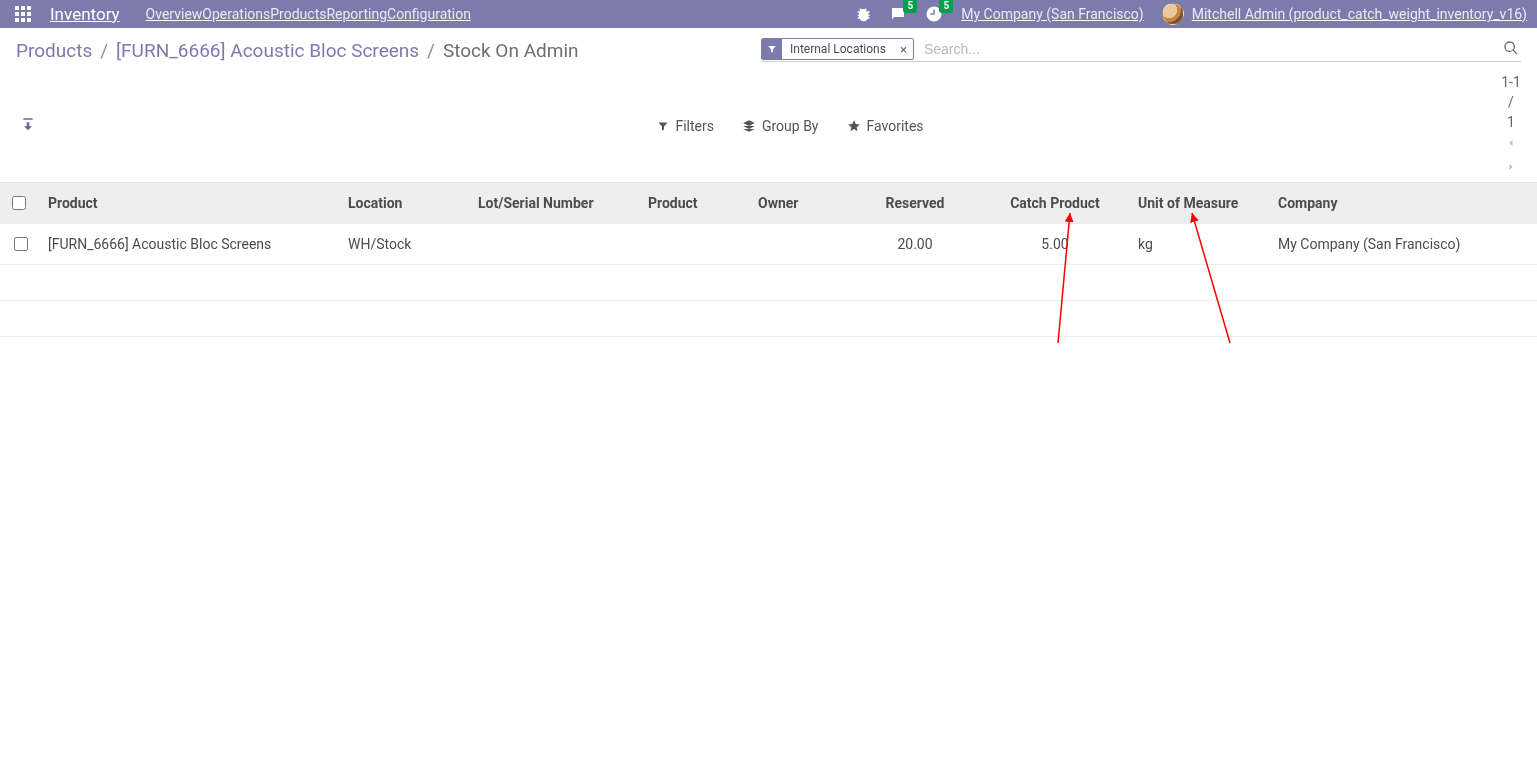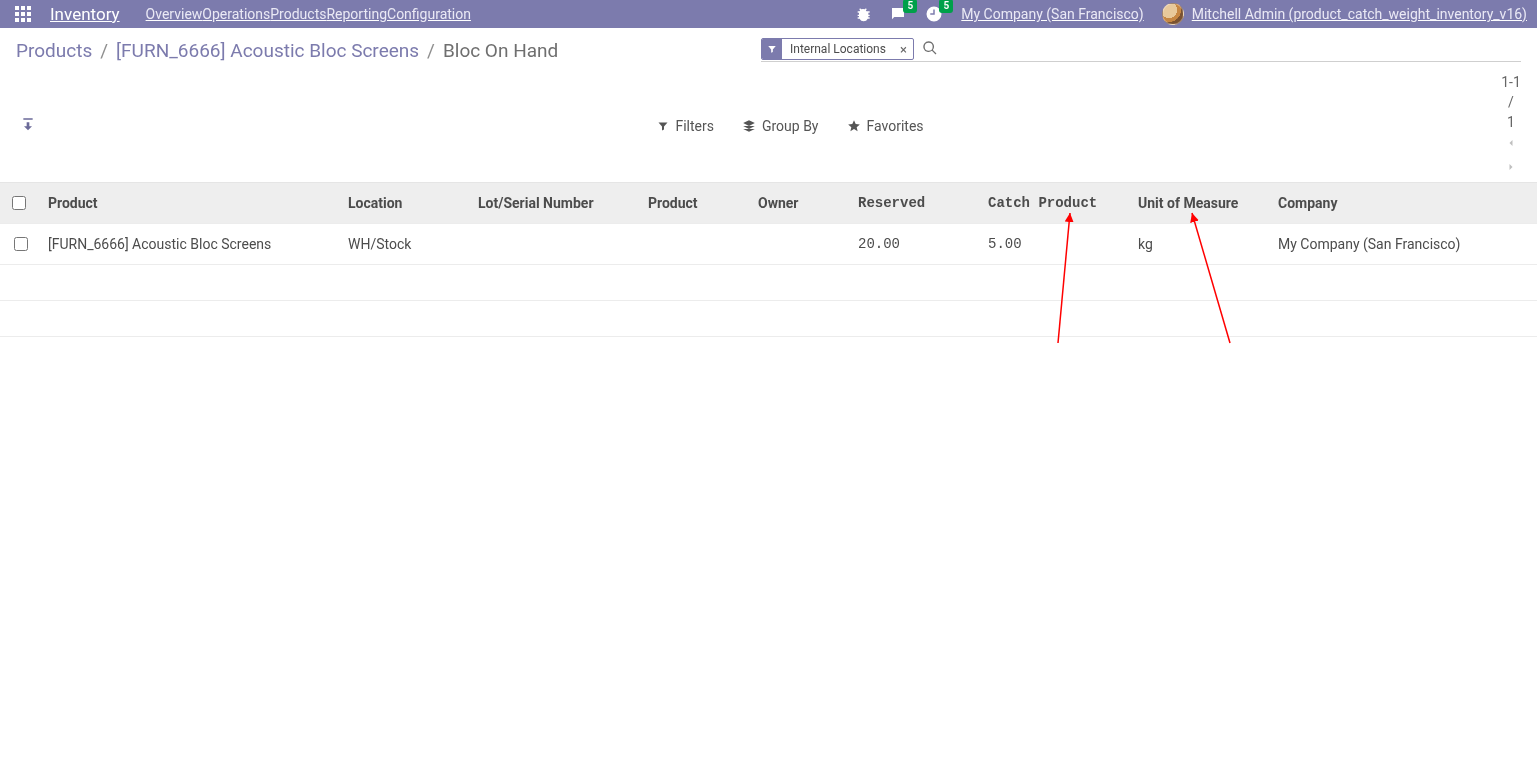--- a/index.html
+++ b/index.html
@@ -230,21 +230,21 @@
   }
   table.o_list th{
     text-align:left;
     font-weight:700;
     color:#4c4c4c;
     padding:10px 8px;
     border-bottom:1px solid var(--row-border);
     white-space:nowrap;
     margin-left:8px;
   }
-  table.o_list th.num, table.o_list td.num{text-align:left;font-family:Liberation Mono, monospace;}
+  table.o_list th.num, table.o_list td.num{text-align:center;}
   table.o_list td{
     padding:10px 8px;
     border-bottom:1px solid var(--row-border);
     color:#4c4c4c;
     white-space:nowrap;
   }
   .chk{
     width:40px;text-align:center;
   }
   .chk input{
@@ -326,33 +326,34 @@
 </div>
 
 <div class="control-panel" style="position:relative;">
 
   <div class="cp-row1">
     <div class="breadcrumb">
       <a href="#">Products</a>
       <span class="sep">/</span>
       <a href="#">[FURN_6666] Acoustic Bloc Screens</a>
       <span class="sep">/</span>
-      <span class="current">Bloc On Hand</span>
+      <span class="current">Stock On Admin</span>
     </div>
 
     <div class="search-area">
       <span class="facet">
         <span class="facet-icon">
           <svg width="10" height="10" viewBox="0 0 24 24">
               <path d="M3 5h18l-7 8v6l-4 2v-8z"></path>
             </svg>
         </span>
         <span class="facet-label">Internal Locations</span>
         <span class="facet-remove">×</span>
       </span>
+      <input class="search-input" type="text" placeholder="Search..." style="">
       <span class="search-btn">
         <svg width="16" height="16" viewBox="0 0 24 24">
             <path d="M10 2a8 8 0 1 0 4.9 14.3l5.4 5.4 1.4-1.4-5.4-5.4A8 8 0 0 0 10 2zm0 2a6 6 0 1 1-6 6 6 6 0 0 1 6-6z"></path>
           </svg>
       </span>
     </div>
   </div>
 
   <div class="cp-row2">
     <div class="left-tools">

